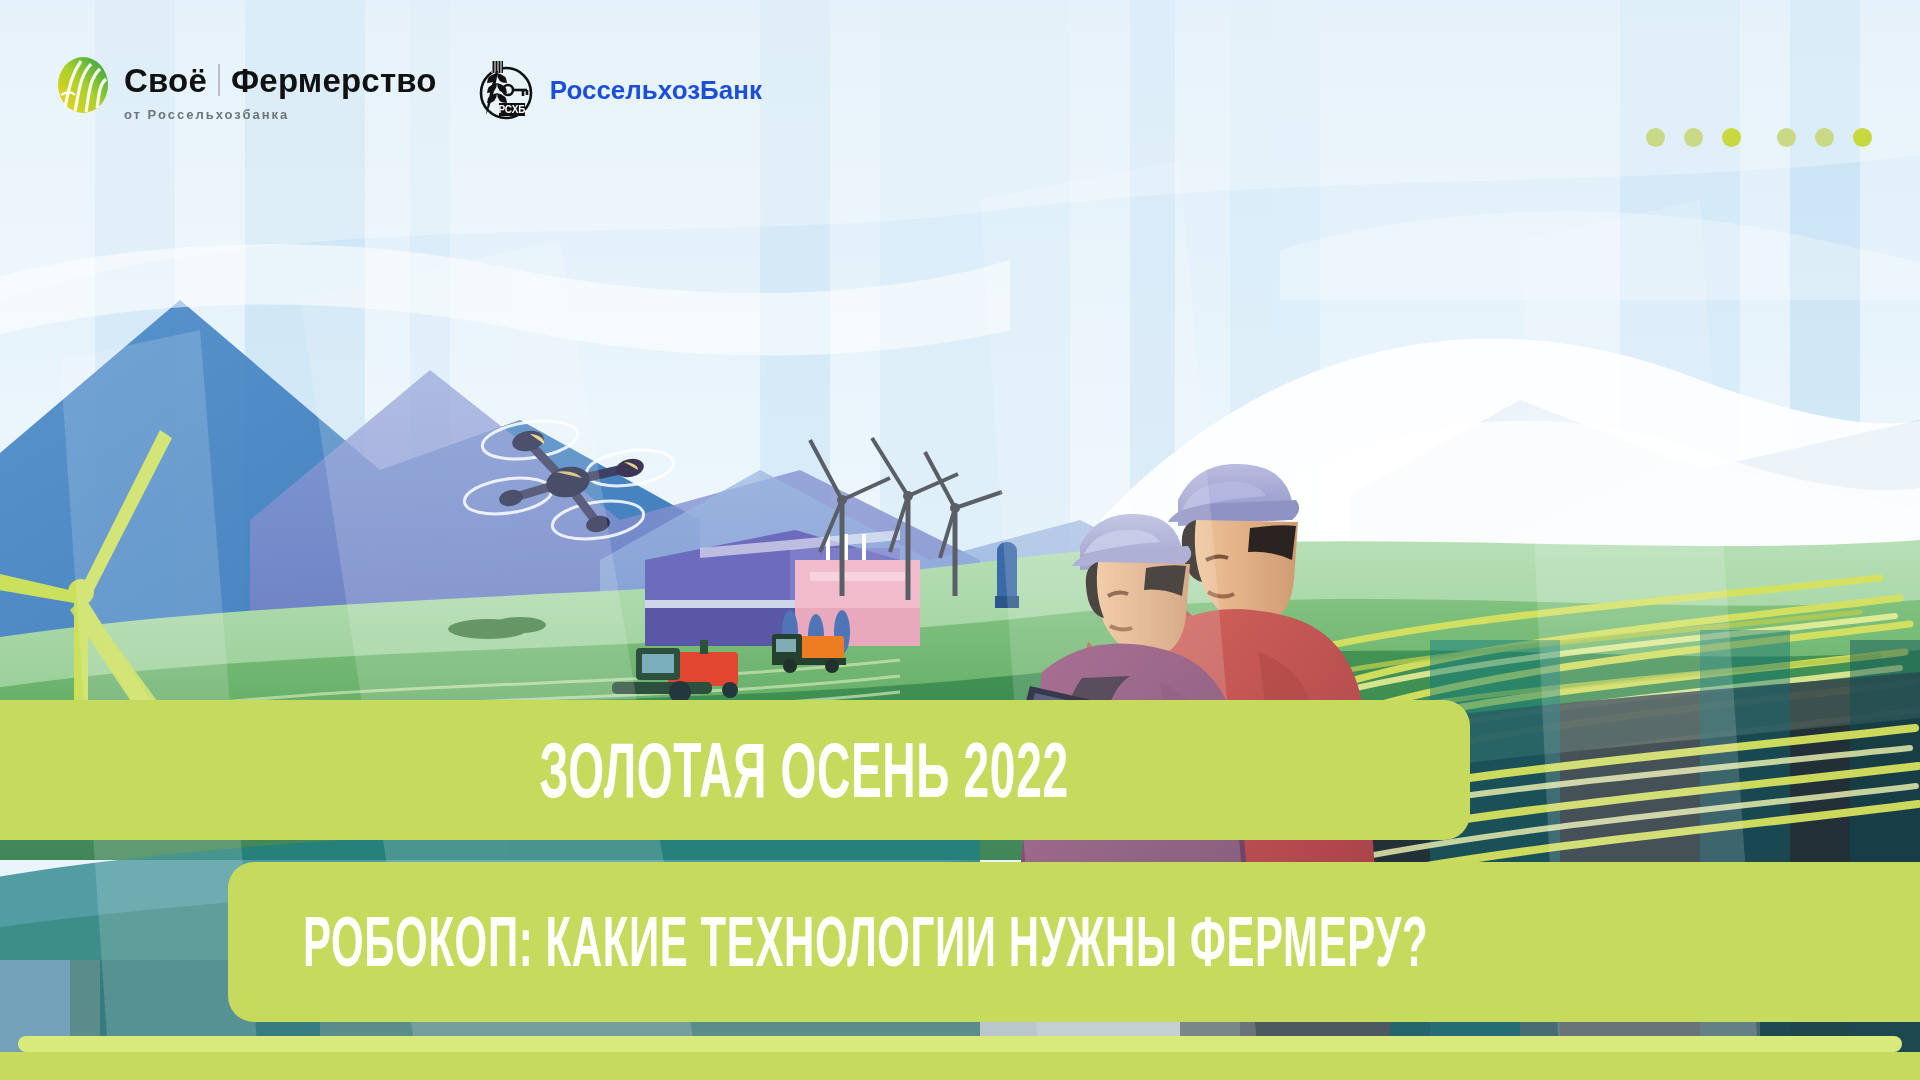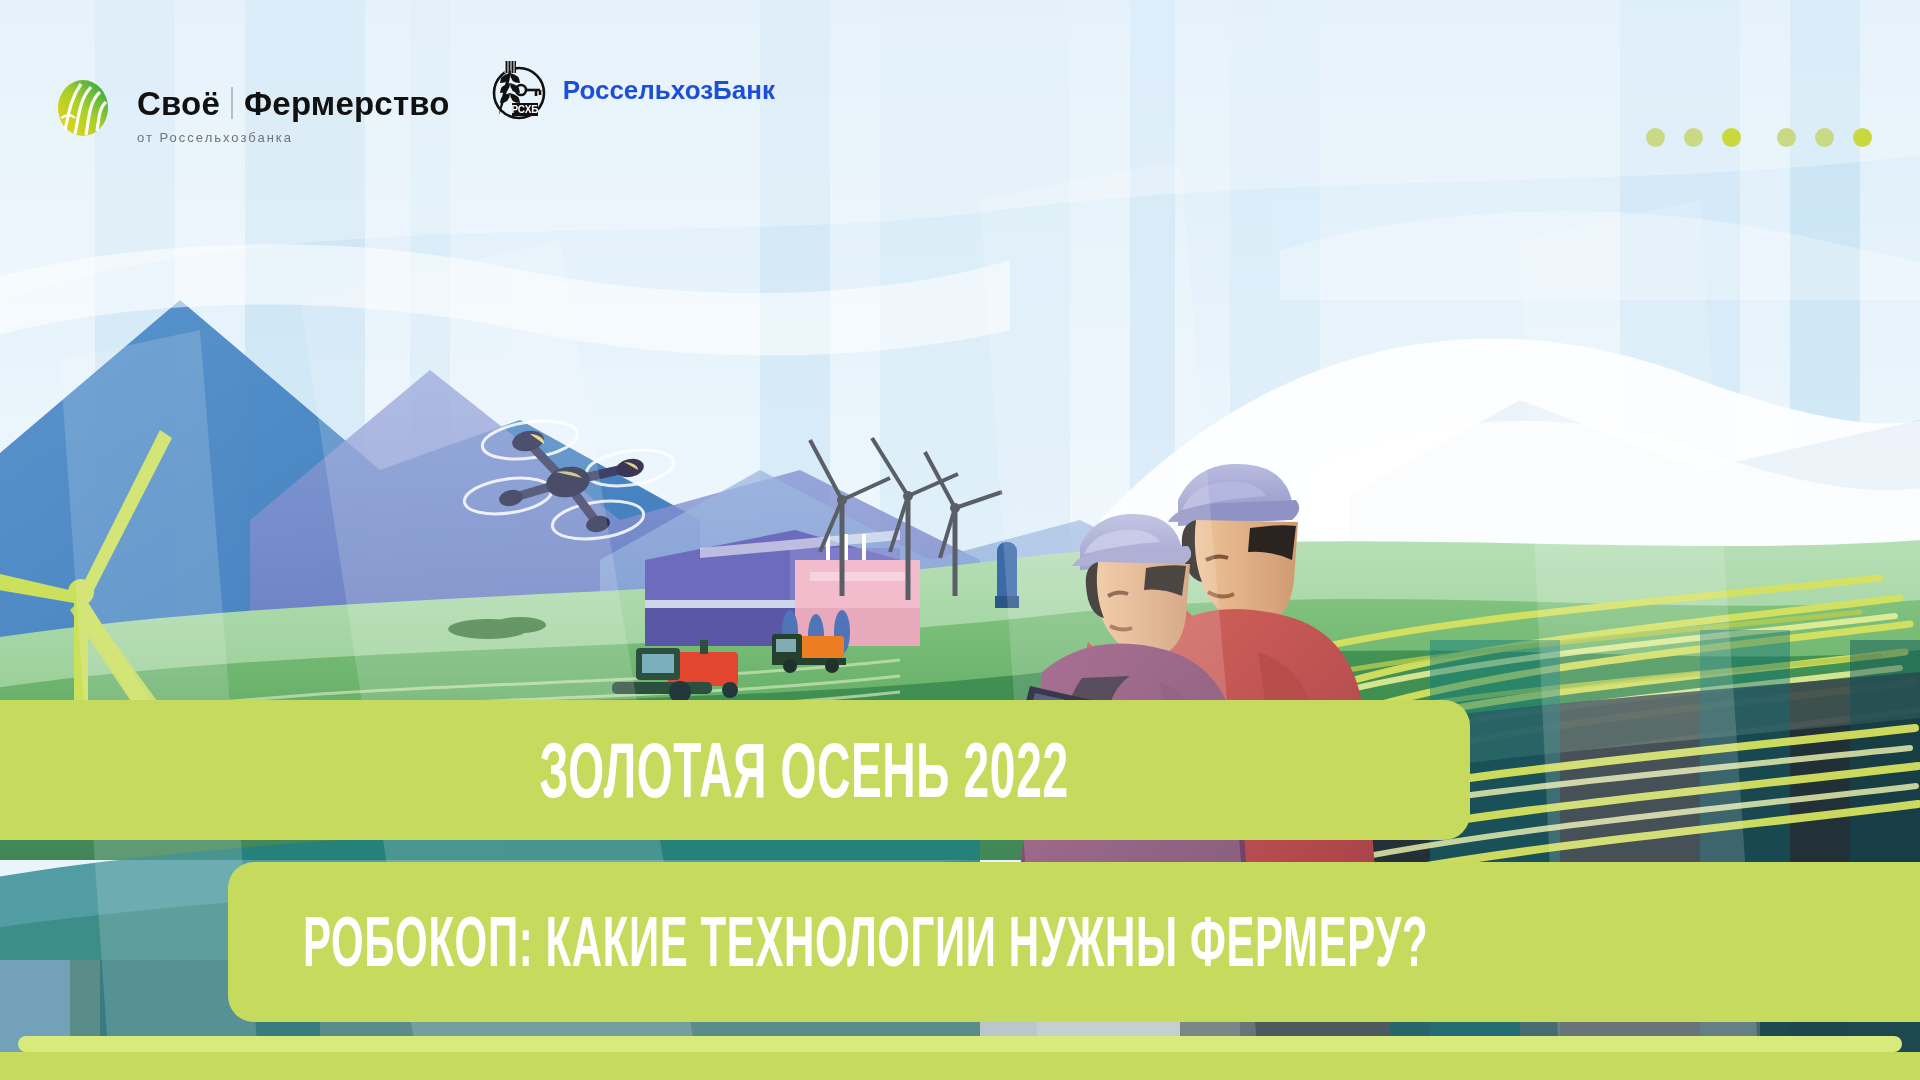--- a/index.html
+++ b/index.html
@@ -7,28 +7,28 @@
               font-family:"Liberation Sans", sans-serif; }
 
   #stage { position:relative; width:1920px; height:1080px; overflow:hidden; }
 
   .layer { position:absolute; inset:0; }
   svg.layer { width:1920px; height:1080px; display:block; }
 
   
   #logo-bar { position:absolute; left:55px; top:55px; display:flex; align-items:flex-start; gap:36px; z-index:40; }
 
-  #sf-logo { display:flex; align-items:flex-start; gap:26px;margin-top:23px; }
+  #sf-logo { display:flex; align-items:flex-start; gap:13px; }
   #sf-mark { width:56px; height:60px; flex:0 0 auto; }
   #sf-text { display:flex; flex-direction:column; padding-top:5px; }
   #sf-line1 { display:flex; align-items:baseline; gap:11px; white-space:nowrap; }
   .sf-svoyo { font-size:33px; font-weight:bold; color:#111; letter-spacing:.2px; }
   .sf-div { width:2px; height:32px; background:#b9bcc0; position:relative; top:4px; }
   .sf-ferm { font-size:33px; font-weight:700; color:#111; letter-spacing:.2px; }
-  .sf-sub { font-size:13px; color:#6e7478; letter-spacing:2.0px; margin-top:7px; white-space:nowrap; }
+  .sf-sub { font-size:13px; color:#6e7478; letter-spacing:2.0px; margin-top:7px; white-space:nowrap;font-weight:bold; }
 
   #rshb-logo { display:flex; align-items:center; gap:15px; padding-top:4px; }
   #rshb-mark { width:62px; height:62px; flex:0 0 auto; }
   #rshb-name { font-size:26px; font-weight:bold; color:#1d4ed8; white-space:nowrap; letter-spacing:0px; }
 
   
   #dots { position:absolute; right:48px; top:128px; display:flex; gap:36px; z-index:40; }
   .dot-group { display:flex; gap:19px; }
   .dot { width:19px; height:19px; border-radius:50%; }
 

